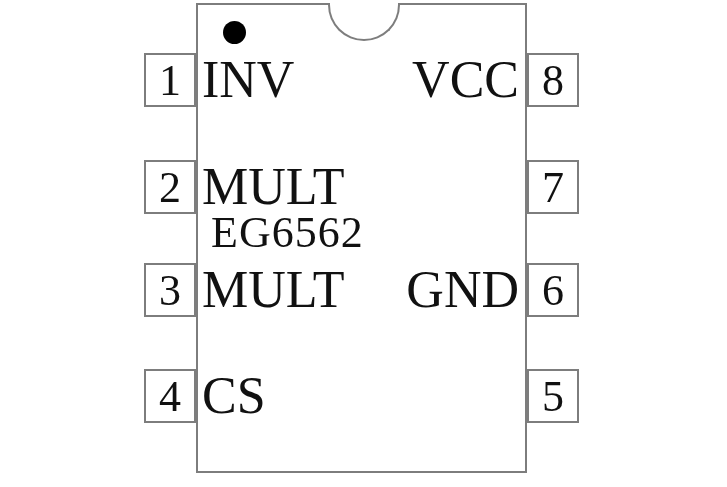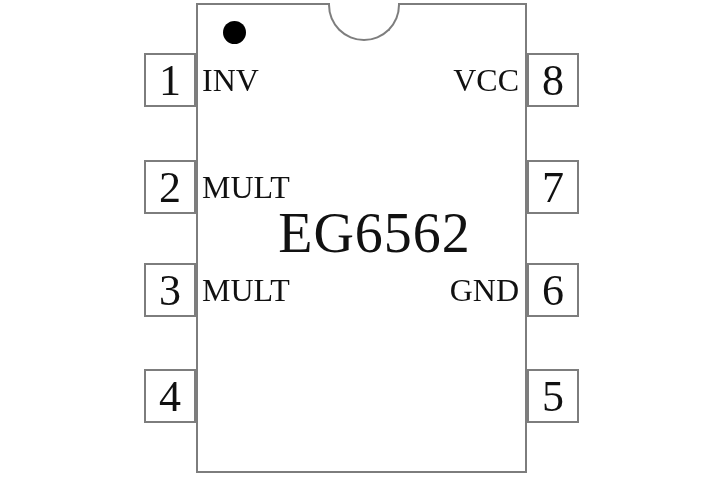--- a/index.html
+++ b/index.html
@@ -39,41 +39,40 @@
     position:absolute;
     left:25px;top:16px;
     width:23px;height:23px;
     border-radius:50%;
     background:#000;
   }
   .part-number{
     position:absolute;
     top:198px;left:13px;
     width:100%;
-    text-align:center;
-    font-size:56px;
+    font-size:44px;
     line-height:60px;
     letter-spacing:1px;
     white-space:nowrap;
   }
   .pin-box{
     position:absolute;
     width:52px;height:54px;
     border:2px solid var(--line);
     box-sizing:border-box;
     background:var(--bg);
     display:flex;align-items:center;justify-content:center;
     font-size:44px;
   }
   .pin-box.left{left:-54px;}
   .pin-box.right{right:-54px;}
   .pin-name{
     position:absolute;
     height:54px;line-height:54px;
-    font-size:32px;
+    font-size:52px;
     white-space:nowrap;
   }
   .pin-name.left{left:4px;}
   .pin-name.right{right:6px;text-align:center;}
   .r1{top:48px;}
   .r2{top:155px;}
   .r3{top:258px;}
   .r4{top:364px;}
 </style>
 </head>
@@ -109,18 +108,19 @@
     <div class="pin-box right r3">
       <span>6</span>
     </div>
     <div class="pin-box right r4">
       <span>5</span>
     </div>
 
     <div class="pin-name left r1">INV</div>
     <div class="pin-name left r2">MULT</div>
     <div class="pin-name left r3">MULT</div>
+    <div class="pin-name left r4">CS</div>
 
     <div class="pin-name right r1">VCC</div>
     <div class="pin-name right r3">GND</div>
 
   </div>
 </div>
 
 </body></html>

